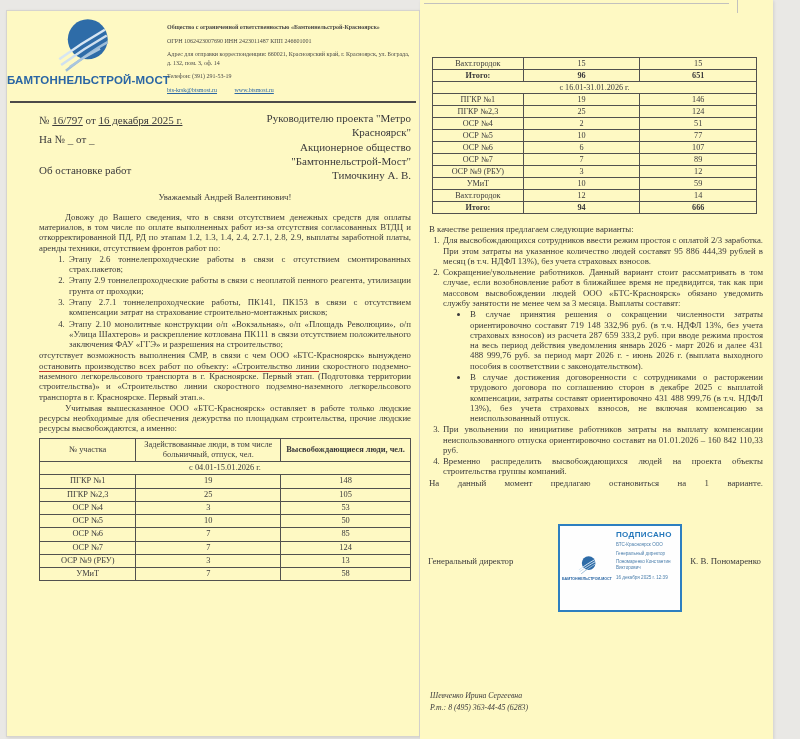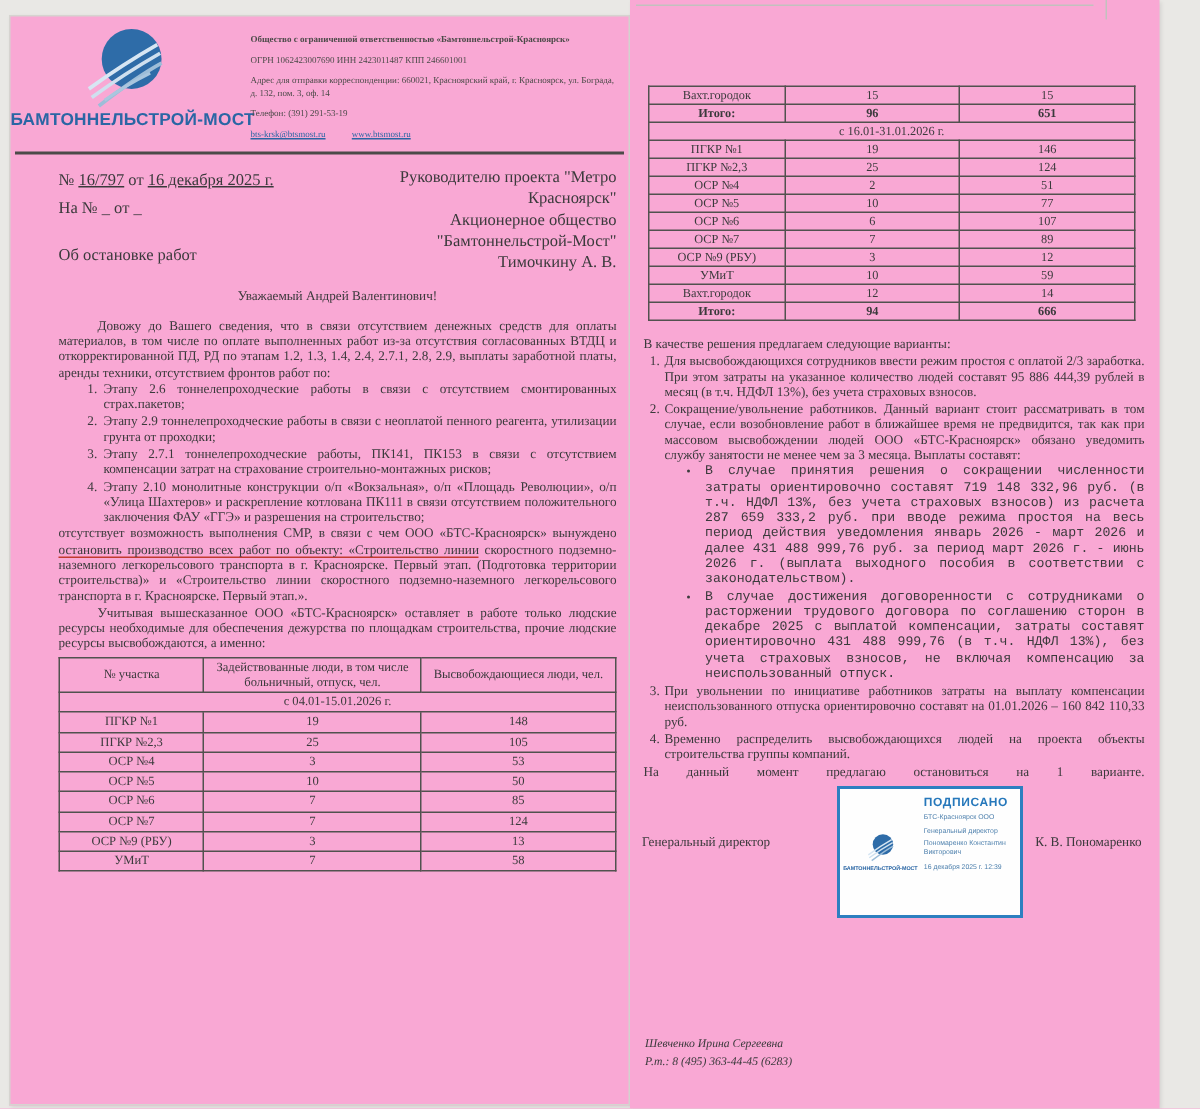--- a/index.html
+++ b/index.html
@@ -4,21 +4,21 @@
 <style>
   html,body{margin:0;padding:0;}
   body{
     width:800px;height:739px;
     background:#e9e8e5;
     position:relative;
     overflow:hidden;
     font-family:"Liberation Serif", serif;
     color:#3b3a3c;
   }
-  .page{position:absolute;background:#f9a8d4;}
+  .page{position:absolute;background:#fef9c3;}
   #page-left{
     left:6px;top:10px;width:412px;height:725px;
     border:1px solid #d6d4d0;
     box-shadow:1px 1px 3px rgba(0,0,0,.10);
   }
   #page-right{
     left:420px;top:0;width:353px;height:739px;
     box-shadow:1px 1px 3px rgba(0,0,0,.10);
   }
 
@@ -59,33 +59,33 @@
   ol.reasons li{text-align:justify;padding-left:2px;margin-bottom:1px;}
   .red-underline{border-bottom:1.4px solid #c23a2f;}
 
   
   table.doc{border-collapse:collapse;width:100%;font-size:8.4px;margin-top:4px;}
   table.doc td,table.doc th{
     border:1px solid #52514f;text-align:center;vertical-align:middle;
     padding:1px 2px;line-height:1.22;font-weight:normal;
   }
   table.doc .bold-row td{font-weight:bold;}
-  #t1 .c0{width:26%;} #t1 .c1{width:39%;} #t1 .c2{width:35%;}
+  #t1 .c0{width:26%;} #t1 .c1{width:39%;} #t1 .c2{width:35%;font-weight:bold;}
   #t2 .c0{width:28%;} #t2 .c1{width:36%;} #t2 .c2{width:36%;}
   #t2{width:325px;margin:57px 0 0 12px;font-size:8.2px;}
   #t2 td{padding:0.5px 2px;}
 
   
   .rp-topline{position:absolute;top:3px;left:4px;width:305px;border-top:1px solid #c2c1be;}
   .rp-corner{position:absolute;top:0;left:317px;height:13px;border-left:1px solid #c2c1be;}
   .rp-body{margin:10px 10px 0 9px;font-size:8.8px;line-height:1.17;}
   ol.variants{margin:1px 0 0 0;padding-left:13px;}
   ol.variants li{text-align:justify;padding-left:1px;margin-bottom:1px;}
   ul.subbullets{list-style:disc;margin:1px 0 1px 14px;padding-left:12px;}
-  ul.subbullets li{text-align:justify;font-family:Liberation Mono, monospace;}
+  ul.subbullets li{text-align:justify;}
   .closing{text-align:justify;text-align-last:justify;margin:1px 0 0 0;}
 
   .sign-row{
     position:absolute;top:556px;left:8px;right:12px;
     display:flex;justify-content:space-between;font-size:8.8px;
   }
 
   
   .stamp{
     position:absolute;left:138px;top:524px;width:124px;height:88px;

